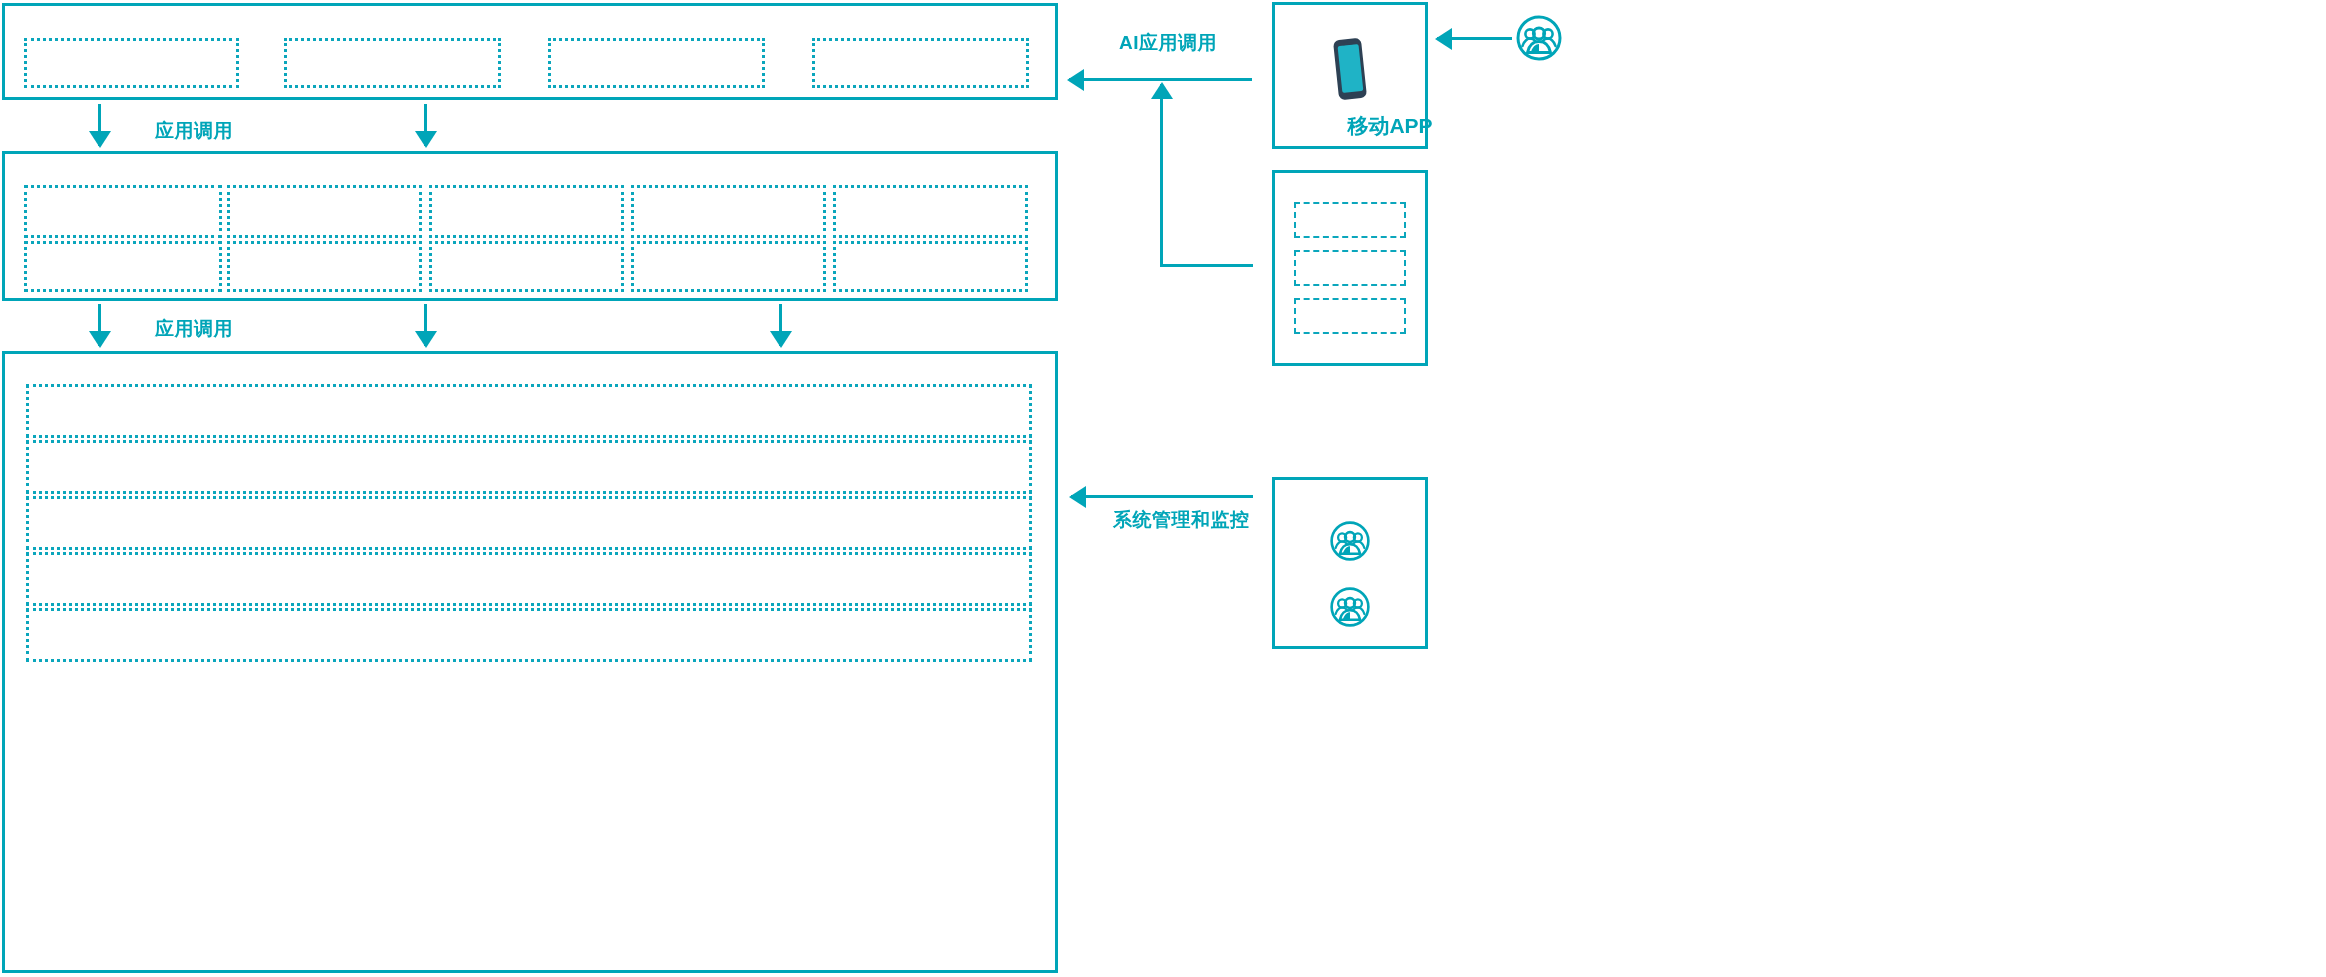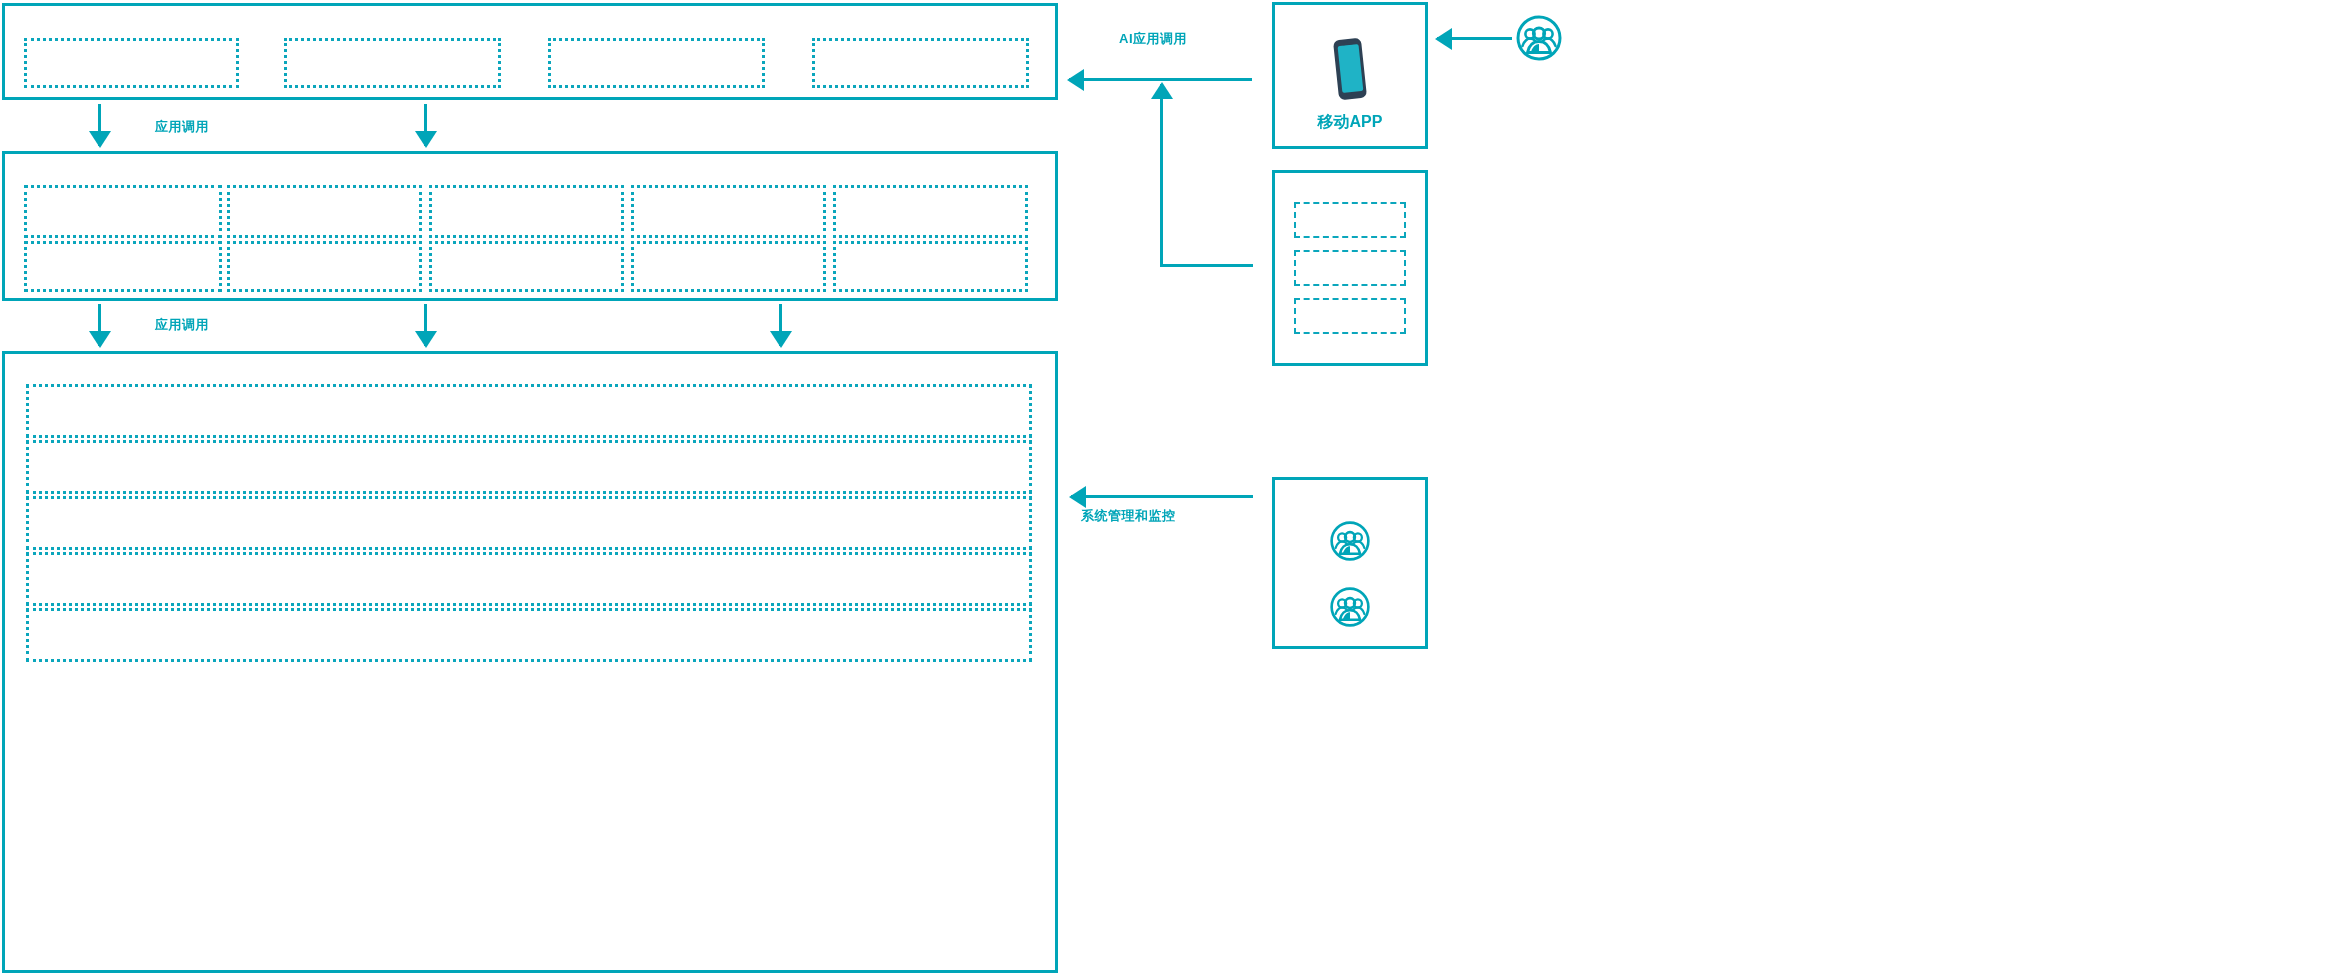--- a/index.html
+++ b/index.html
@@ -35,21 +35,21 @@
   }
   .dbox.dotted {
     border-style: dotted;
     border-width: 3px;
   }
 
   
   .flow-label {
     position: absolute;
     color: #00A5B8;
-    font-size: 13px;
+    font-size: 19px;
     font-weight: bold;
     white-space: nowrap;
     letter-spacing: 0.5px;
     text-align: right;
   }
 
   
   .arrow-v {            
     position: absolute;
     width: 3px;
@@ -93,22 +93,23 @@
     height: 3px;
     background: #00A5B8;
   }
 
   
   .node-caption {
     position: absolute;
     width: 100%;
     text-align: center;
     color: #00A5B8;
-    font-size: 16px;
+    font-size: 21px;
     font-weight: bold;
+    margin-left: 40px;
   }
   .icon-wrap { position: absolute; }
 </style>
 </head>
 <body>
 
 <div id="canvas">
 
   <div class="panel" style="left:2px; top:3px; width:1056px; height:97px;"></div>
 
@@ -180,21 +181,21 @@
       <path d="M16 37.8 C17.6 32.8 20.6 30 24 30 L24 37.8 Z" fill="#00A5B8"></path>
     </svg>
   </div>
 
   <div class="panel" style="left:1272px; top:170px; width:156px; height:196px;"></div>
   <div class="dbox" style="left:1294px; top:202px; width:112px; height:36px;"></div>
   <div class="dbox" style="left:1294px; top:250px; width:112px; height:36px;"></div>
   <div class="dbox" style="left:1294px; top:298px; width:112px; height:36px;"></div>
 
   <div class="arrow-h" style="left:1071px; top:495px; width:182px;"></div>
-  <div class="flow-label" style="left:1081px; top:507px;">系统管理和监控</div>
+  <div class="flow-label" style="left:1113px; top:507px;">系统管理和监控</div>
 
   <div class="panel" style="left:1272px; top:477px; width:156px; height:172px;"></div>
   <div class="icon-wrap" style="left:1329px; top:520px; width:42px; height:42px;">
     <svg width="42" height="42" viewBox="0 0 48 48" xmlns="http://www.w3.org/2000/svg">
       <circle cx="24" cy="24" r="21" fill="none" stroke="#00A5B8" stroke-width="3"></circle>
       <circle cx="15" cy="20" r="4.6" fill="none" stroke="#00A5B8" stroke-width="2.6"></circle>
       <circle cx="33" cy="20" r="4.6" fill="none" stroke="#00A5B8" stroke-width="2.6"></circle>
       <path d="M7.5 32 C9 26.5 13 24.5 15 24.5 C17 24.5 19 25.4 20.3 27" fill="none" stroke="#00A5B8" stroke-width="2.6" stroke-linecap="round"></path>
       <path d="M40.5 32 C39 26.5 35 24.5 33 24.5 C31 24.5 29 25.4 27.7 27" fill="none" stroke="#00A5B8" stroke-width="2.6" stroke-linecap="round"></path>
       <circle cx="24" cy="19.5" r="5.6" fill="none" stroke="#00A5B8" stroke-width="3"></circle>

